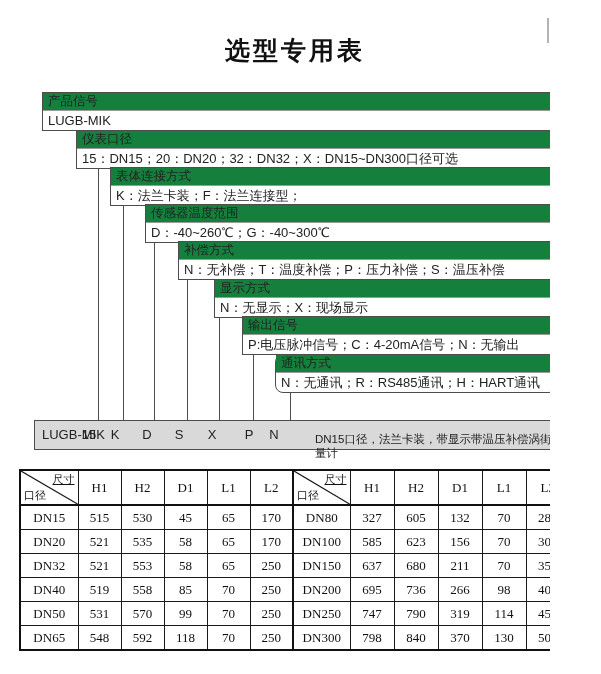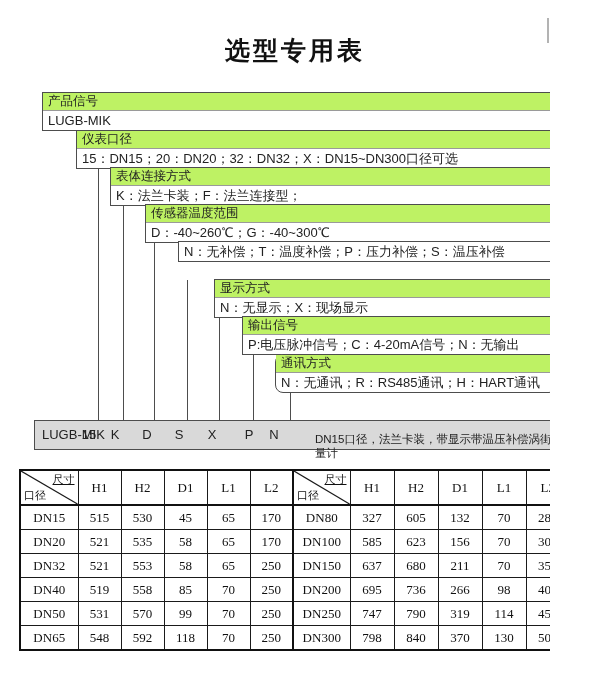--- a/index.html
+++ b/index.html
@@ -10,21 +10,21 @@
   
   .page-title{
     position:absolute;top:34px;left:0;width:590px;text-align:center;
     font-size:25px;font-weight:700;letter-spacing:3px;color:#111;
   }
   
   .edge-sliver{position:absolute;right:1px;top:18px;width:2px;height:25px;background:#b3b3b3;}
   
   .cbox{position:absolute;border:1px solid #4d4d4d;background:#fff;box-sizing:border-box;}
   .cbox .hd{
-    height:17px;line-height:17px;background:#bef264;border-bottom:1px solid #9a9a9a;
+    height:17px;line-height:17px;background:#15803d;border-bottom:1px solid #9a9a9a;
     font-size:12.5px;padding-left:5px;white-space:nowrap;overflow:hidden;color:#222;
   }
   .cbox .vl{
     height:19px;line-height:19px;font-size:13px;padding-left:5px;
     white-space:nowrap;overflow:hidden;color:#222;
   }
   .b1{left:42px;top:92px;width:515px;}
   .b2{left:76px;top:130px;width:481px;}
   .b3{left:110px;top:167px;width:447px;}
   .b4{left:145px;top:204px;width:412px;}
@@ -85,20 +85,21 @@
     </div>
     <div class="cbox b3">
       <div class="hd">表体连接方式</div>
       <div class="vl">K：法兰卡装；F：法兰连接型；</div>
     </div>
     <div class="cbox b4">
       <div class="hd">传感器温度范围</div>
       <div class="vl">D：-40~260℃；G：-40~300℃</div>
     </div>
     <div class="cbox b5">
+      <div class="hd">补偿方式</div>
       <div class="vl">N：无补偿；T：温度补偿；P：压力补偿；S：温压补偿</div>
     </div>
     <div class="cbox b6">
       <div class="hd">显示方式</div>
       <div class="vl">N：无显示；X：现场显示</div>
     </div>
     <div class="cbox b7">
       <div class="hd">输出信号</div>
       <div class="vl">P:电压脉冲信号；C：4-20mA信号；N：无输出</div>
     </div>

